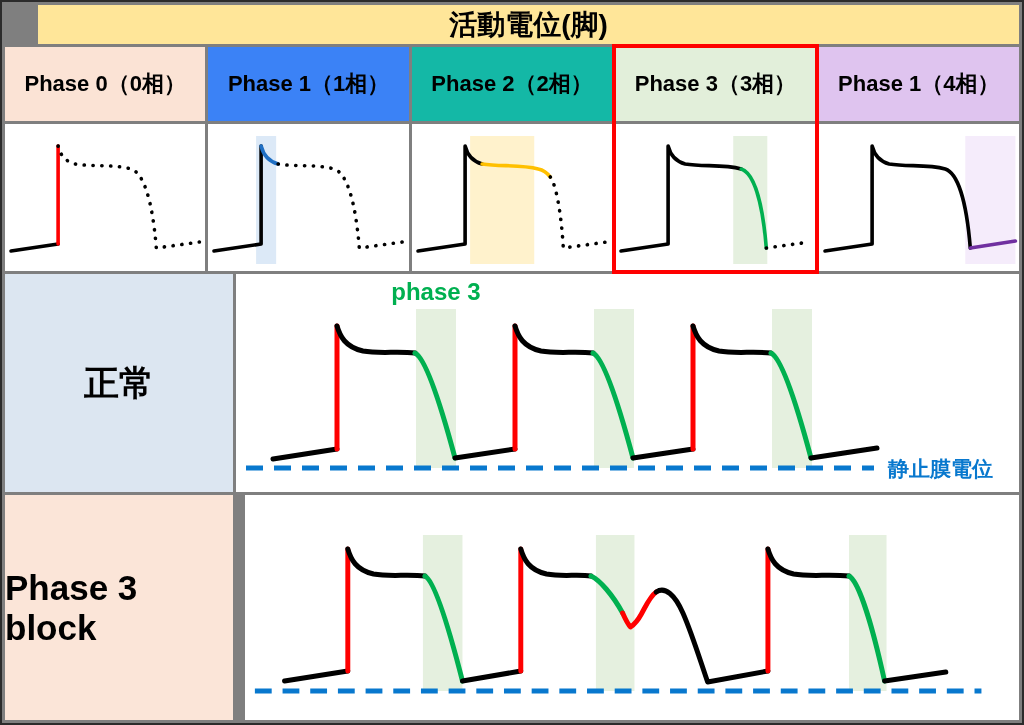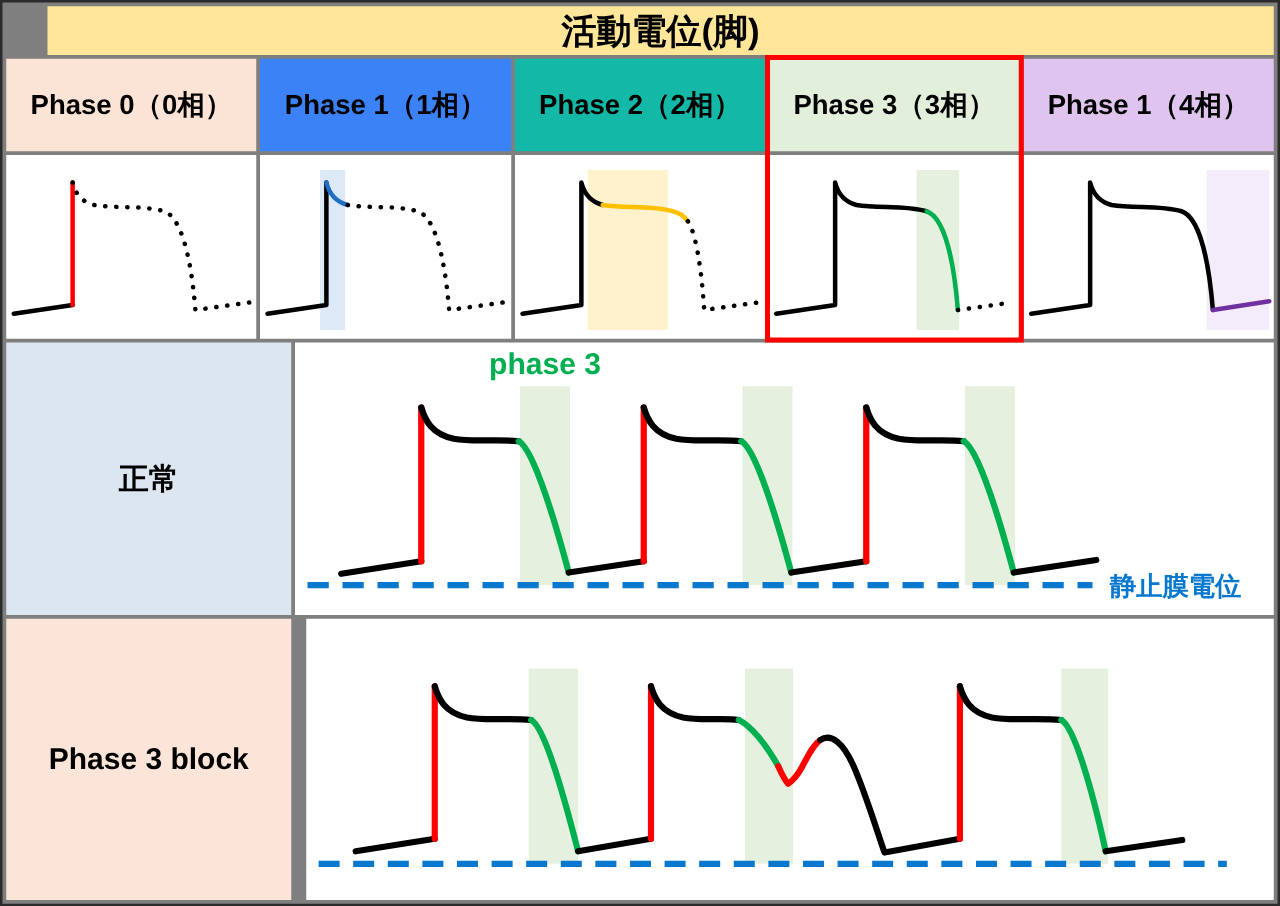--- a/index.html
+++ b/index.html
@@ -17,21 +17,21 @@
   .title-row{height:39px;align-items:center;justify-content:center;font-size:28px;margin-left:33px;}
   .headers-row{height:74px;}
   .hcell{flex:1;display:flex;flex-direction:row;align-items:center;justify-content:center;
          font-size:22px;line-height:1.18;text-align:center;}
   .waves-row{height:147px;}
   .wcell{flex:1;background:#fff;position:relative;}
   .wcell svg{display:block;width:100%;height:100%;}
   .bigrow-normal{height:218px;}
   .bigrow-block{flex:1;gap:12px;}
   .labelcell{flex:0 0 228px;display:flex;align-items:center;justify-content:center;
-             font-size:24px;text-align:right;}
+             font-size:35px;text-align:left;}
   .wavearea{flex:1;background:#fff;position:relative;}
   .wavearea svg{display:block;width:100%;height:100%;}
   .ap{fill:none;stroke-width:3.6;stroke-linecap:round;stroke-linejoin:round;}
   .ap.dotted{stroke-dasharray:0.2 8.6;}
   .ap.big{stroke-width:5;}
   .restline{fill:none;stroke-width:5;stroke-dasharray:17 11;stroke-linecap:butt;}
   .p3label{position:absolute;left:148px;top:4px;width:104px;text-align:center;font-size:24px;}
   .restlabel{position:absolute;left:652px;top:181px;font-size:21px;white-space:nowrap;}
   #redbox{position:absolute;left:610px;top:42px;width:207px;height:230px;
           box-sizing:border-box;border:4px solid;z-index:4;pointer-events:none;}

